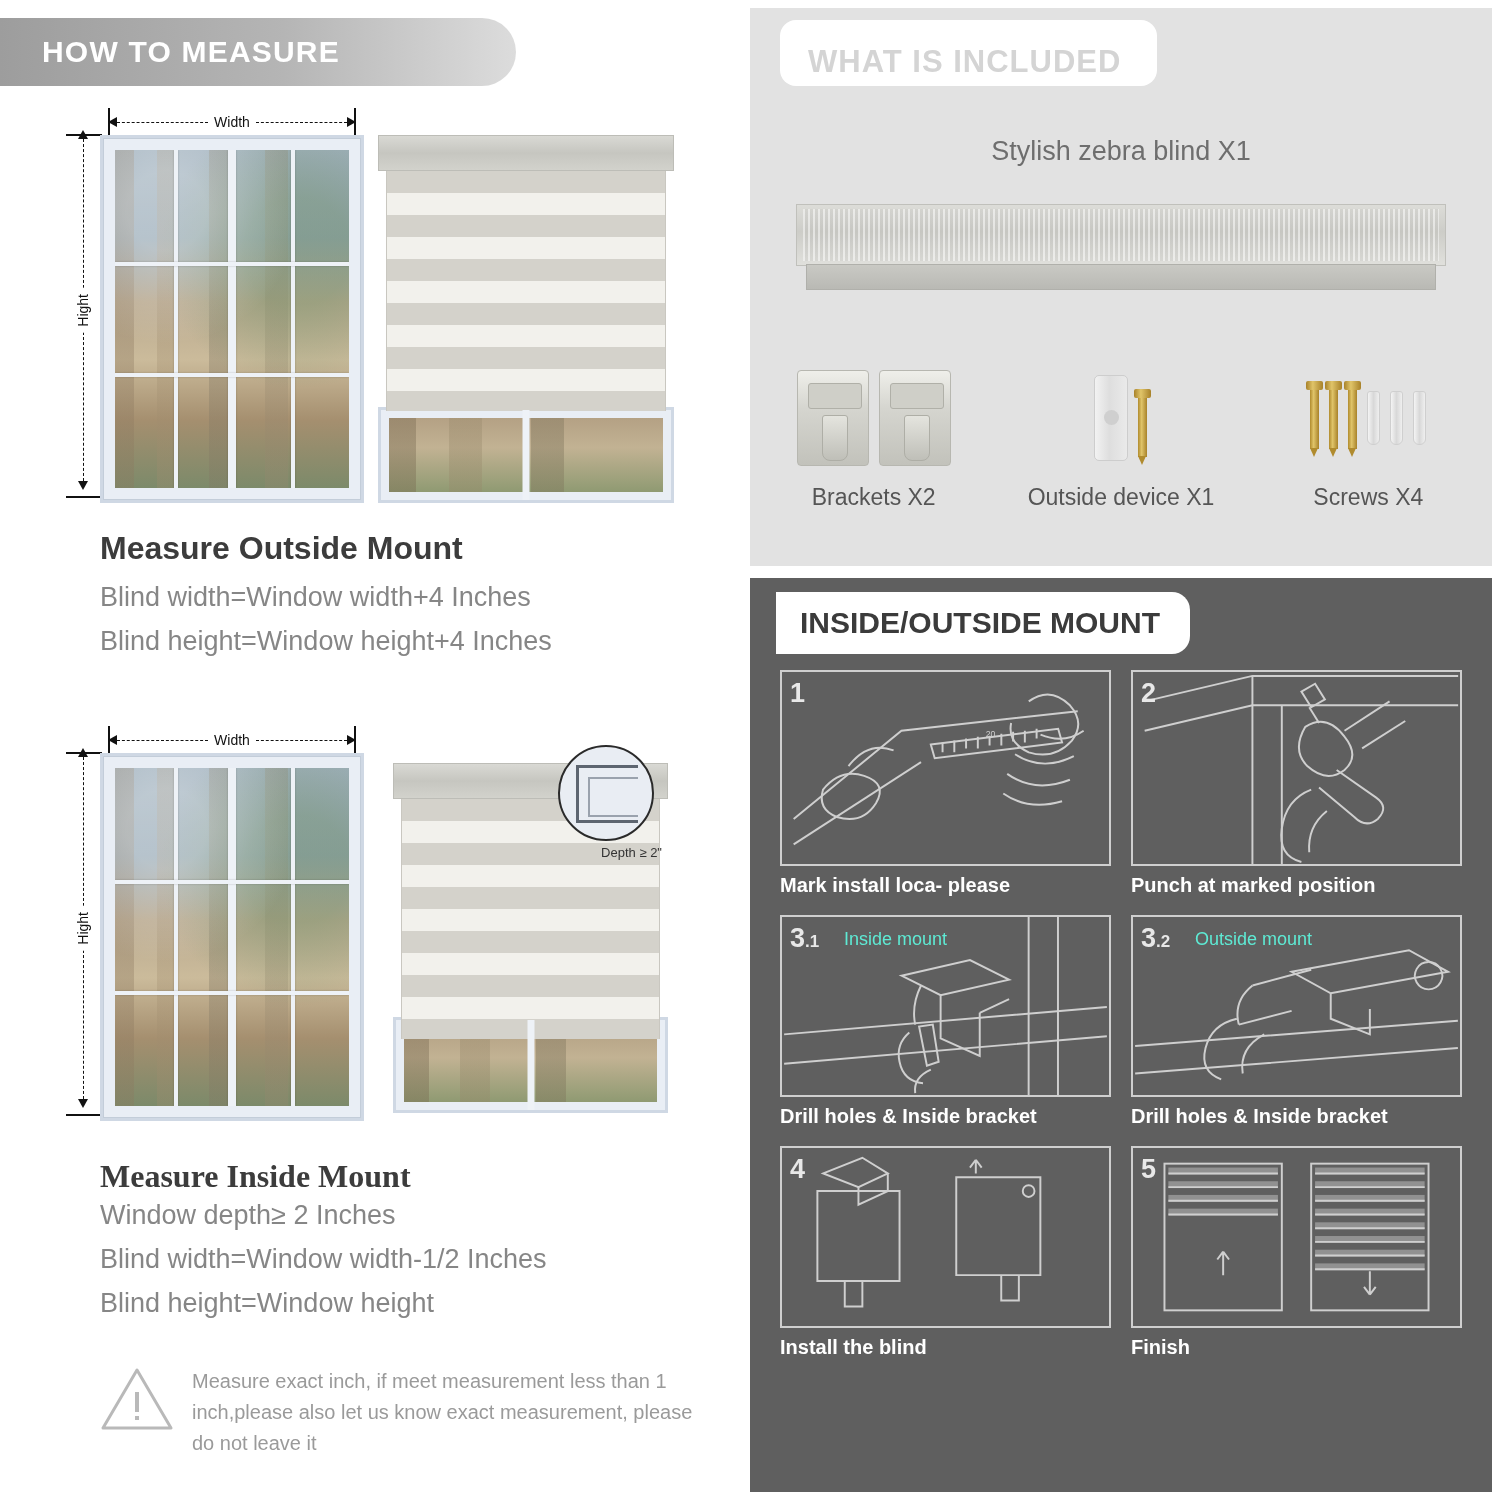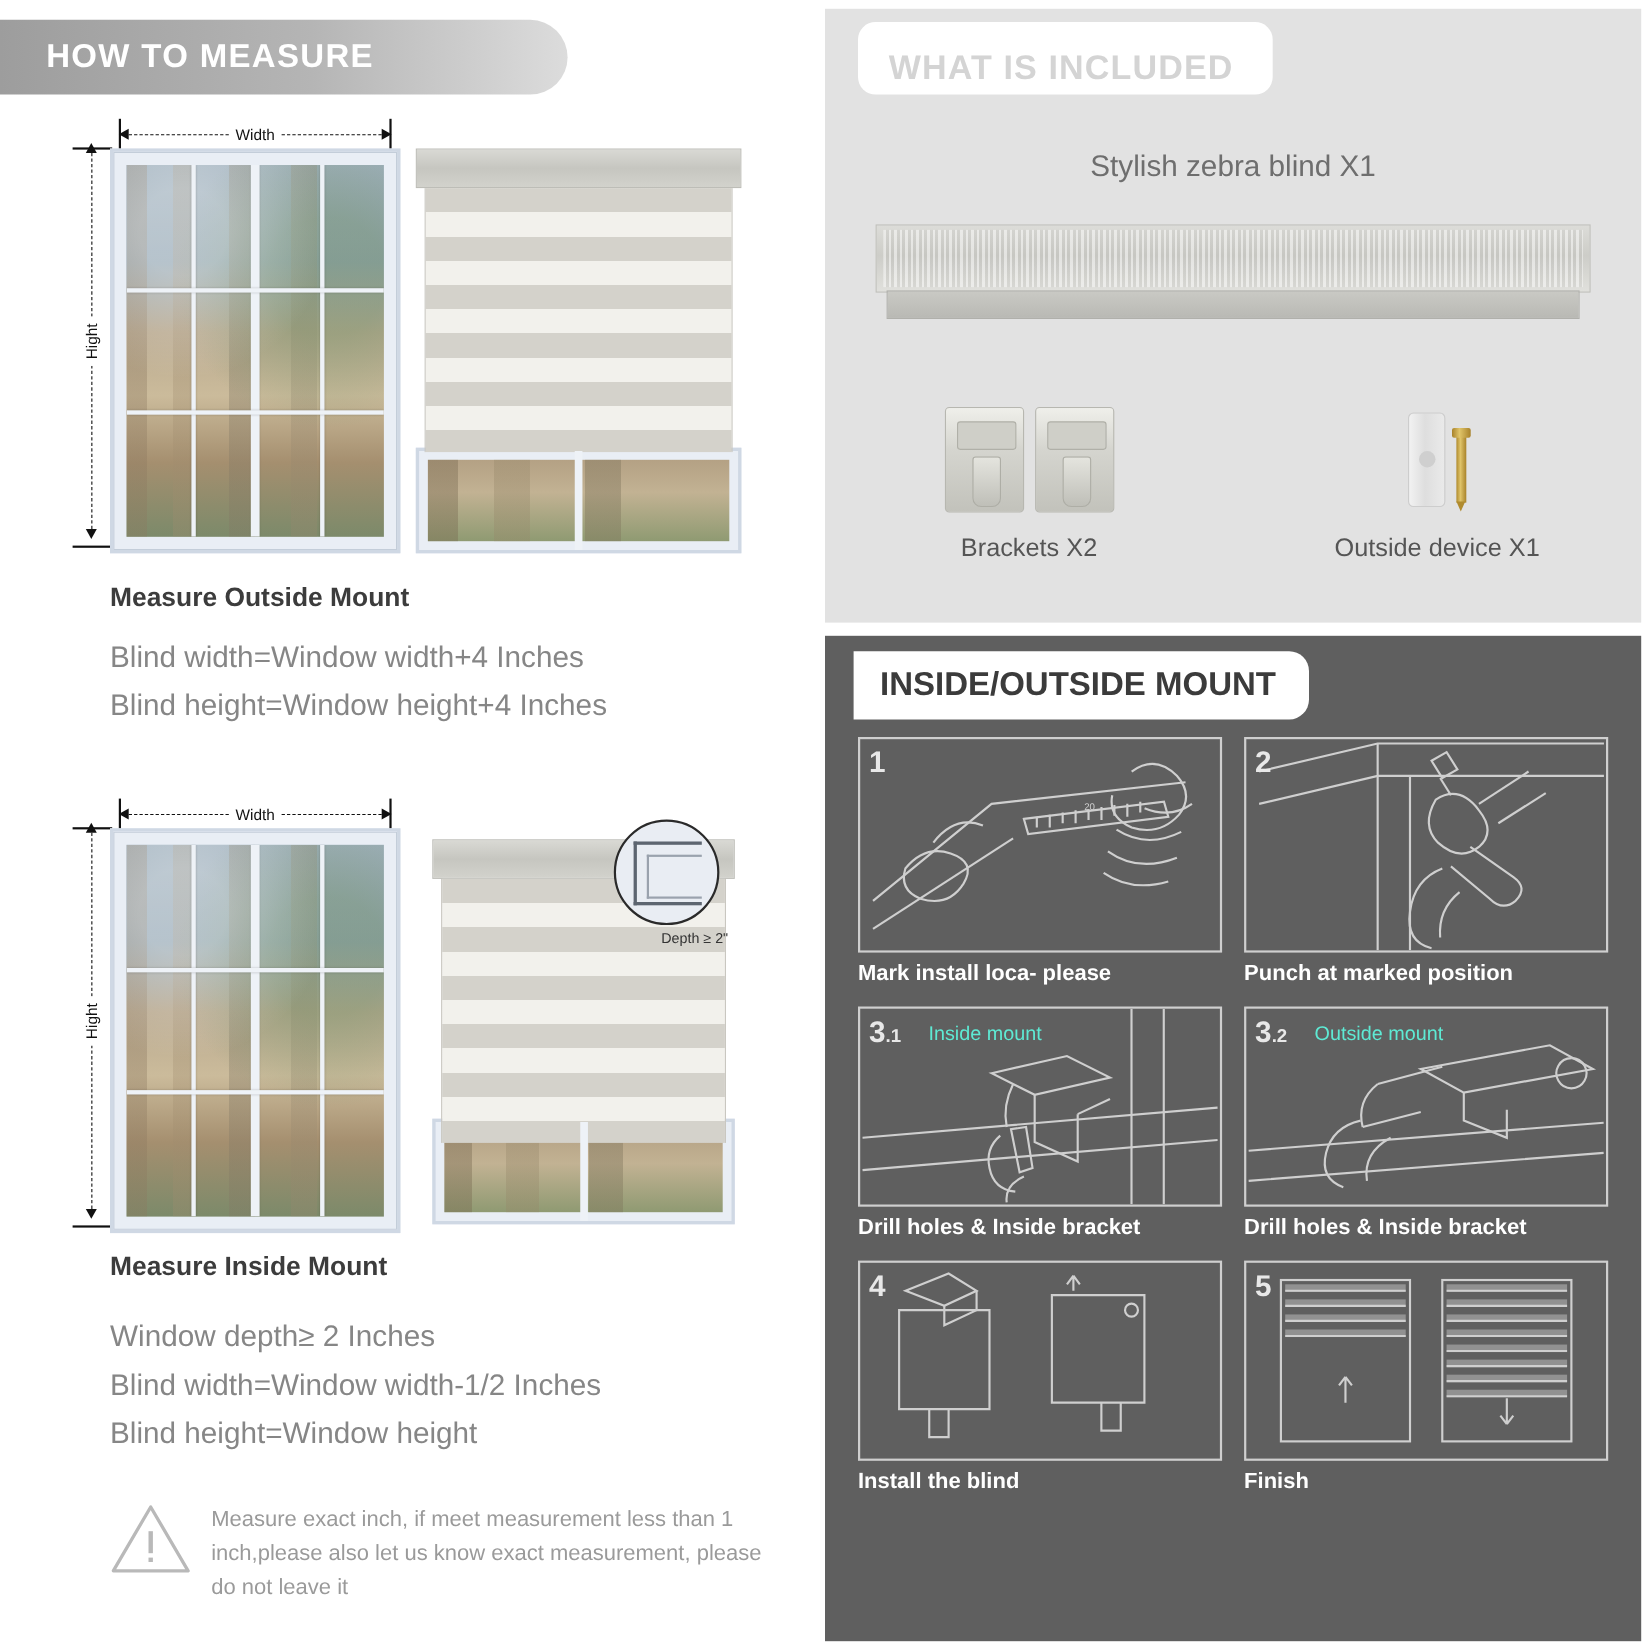--- a/index.html
+++ b/index.html
@@ -198,21 +198,21 @@
   .depth-label {
     position: absolute;
     right: 6px; top: 82px;
     font-size: 13px; color: #333;
     white-space: nowrap;
   }
 
   .heading {
     position: absolute;
     left: 100px;
-    font-size: 24px;
+    font-size: 32px;
     font-weight: bold;
     color: #3c3c3c;
   }
   .sub {
     position: absolute;
     left: 100px;
     font-size: 27px;
     color: #868686;
     white-space: nowrap;
   }
@@ -504,21 +504,21 @@
         </div>
         <div class="headrail"></div>
         <div class="zebra"></div>
         <div class="depth-callout">
           <div class="c1"></div>
           <div class="c2"></div>
         </div>
         <div class="depth-label">Depth ≥ 2"</div>
       </div>
 
-      <div class="heading" style="top:420px;">Measure Inside Mount</div>
+      <div class="heading" style="top:440px;font-family:Liberation Serif, serif;">Measure Inside Mount</div>
       <div class="sub" style="top:482px;">Window depth≥ 2 Inches</div>
       <div class="sub" style="top:526px;">Blind width=Window width-1/2 Inches</div>
       <div class="sub" style="top:570px;">Blind height=Window height</div>
     </div>
 
     <div class="note">
       <div class="warn-tri">
         <svg viewBox="0 0 74 66">
           <polygon points="37,4 71,62 3,62" fill="none" stroke="#b9b9b9" stroke-width="3" stroke-linejoin="round"></polygon>
           <rect x="35" y="26" width="4" height="20" fill="#b9b9b9"></rect>
@@ -550,20 +550,31 @@
             <div class="bracket"></div>
           </div>
           <div class="cap">Brackets X2</div>
         </div>
         <div class="part">
           <div class="art">
             <div class="safety"></div>
             <div class="screw" style="margin-top:16px;"></div>
           </div>
           <div class="cap">Outside device X1</div>
+        </div>
+        <div class="part">
+          <div class="art">
+            <div class="screw"></div>
+            <div class="screw"></div>
+            <div class="screw"></div>
+            <div class="anchor"></div>
+            <div class="anchor"></div>
+            <div class="anchor"></div>
+          </div>
+          <div class="cap">Screws X4</div>
         </div>
       </div>
     </div>
 
     <div class="panel-mount">
       <div class="tab-mount">
         <span>INSIDE/OUTSIDE MOUNT</span>
       </div>
 
       <div class="steps">

